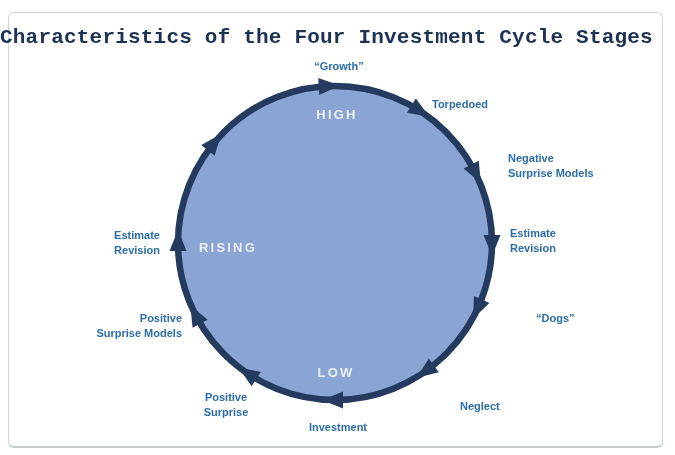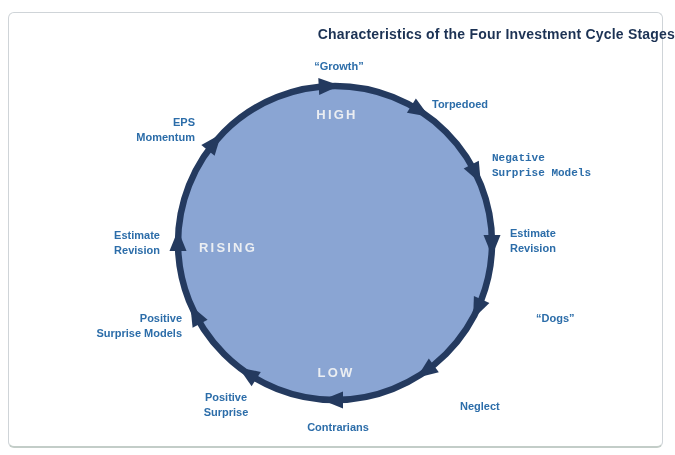--- a/index.html
+++ b/index.html
@@ -18,45 +18,46 @@
   }
   .card{
     position:absolute;left:8px;top:12px;right:12px;bottom:7px;
     background:#ffffff;
     border:1px solid var(--card-border);
     border-bottom:2px solid #C3CDC8;
     border-radius:6px;
   }
   .page-title{
     position:absolute;left:0;right:0;top:26px;
-    text-align:right;
-    font-size:14px;font-weight:bold;
+    text-align:left;
+    font-size:21px;font-weight:bold;
     color:var(--title-text);
     letter-spacing:0.2px;
     margin:0;
+    font-family:Liberation Mono, monospace;
   }
   .diagram{position:absolute;inset:0;}
   svg.ring{position:absolute;left:0;top:0;}
   .cycle-circle{fill:var(--circle-fill);stroke:var(--ring);stroke-width:6.5;}
   .arrowhead{fill:var(--ring);stroke:none;}
   .cycle-label{
     position:absolute;
     font-size:11px;font-weight:bold;line-height:15px;
     color:var(--label-text);
     white-space:pre-line;
   }
   .stage-label{
     position:absolute;transform:translate(-50%,-50%);
     font-size:13px;font-weight:bold;letter-spacing:2.2px;
     color:var(--stage-text);white-space:nowrap;
   }
   
   .lbl-growth{left:339px;top:59px;transform:translateX(-50%);text-align:center;}
   .lbl-torpedoed{left:432px;top:97px;}
-  .lbl-negative-surprise{left:492px;top:151px;font-family:Liberation Mono, monospace;}
+  .lbl-negative-surprise{left:508px;top:151px;}
   .lbl-estimate-right{left:510px;top:226px;}
   .lbl-dogs{left:492px;top:311px;margin-left:44px;}
   .lbl-neglect{left:432px;top:399px;padding-left:28px;}
   .lbl-contrarians{left:338px;top:420px;transform:translateX(-50%);text-align:center;}
   .lbl-positive-surprise{left:226px;top:390px;transform:translateX(-50%);text-align:center;}
   .lbl-positive-models{right:493px;top:311px;text-align:right;}
   .lbl-estimate-left{left:137px;top:228px;transform:translateX(-50%);text-align:center;}
   .lbl-eps{right:480px;top:115px;text-align:right;}
   
   .stage-high{left:337px;top:114px;}
@@ -95,22 +96,20 @@
   <div class="stage-label stage-rising">RISING</div>
 
   <div class="cycle-label lbl-growth">“Growth”</div>
   <div class="cycle-label lbl-torpedoed">Torpedoed</div>
   <div class="cycle-label lbl-negative-surprise">Negative
 Surprise Models</div>
   <div class="cycle-label lbl-estimate-right">Estimate
 Revision</div>
   <div class="cycle-label lbl-dogs">“Dogs”</div>
   <div class="cycle-label lbl-neglect">Neglect</div>
-  <div class="cycle-label lbl-contrarians">Contrarians</div>
+  <div class="cycle-label lbl-contrarians">Investment</div>
   <div class="cycle-label lbl-positive-surprise">Positive
 Surprise</div>
   <div class="cycle-label lbl-positive-models">Positive
 Surprise Models</div>
   <div class="cycle-label lbl-estimate-left">Estimate
 Revision</div>
-  <div class="cycle-label lbl-eps">EPS
-Momentum</div>
 </div>
 
 </body></html>

